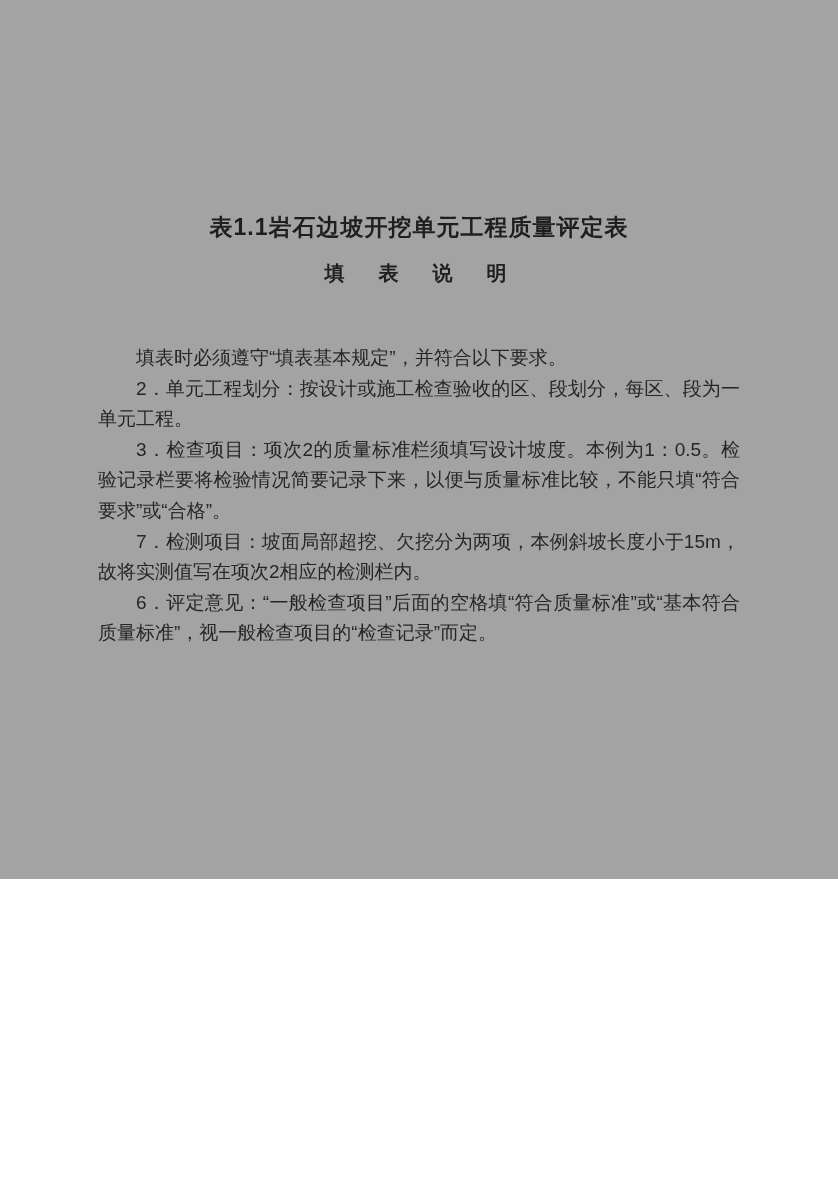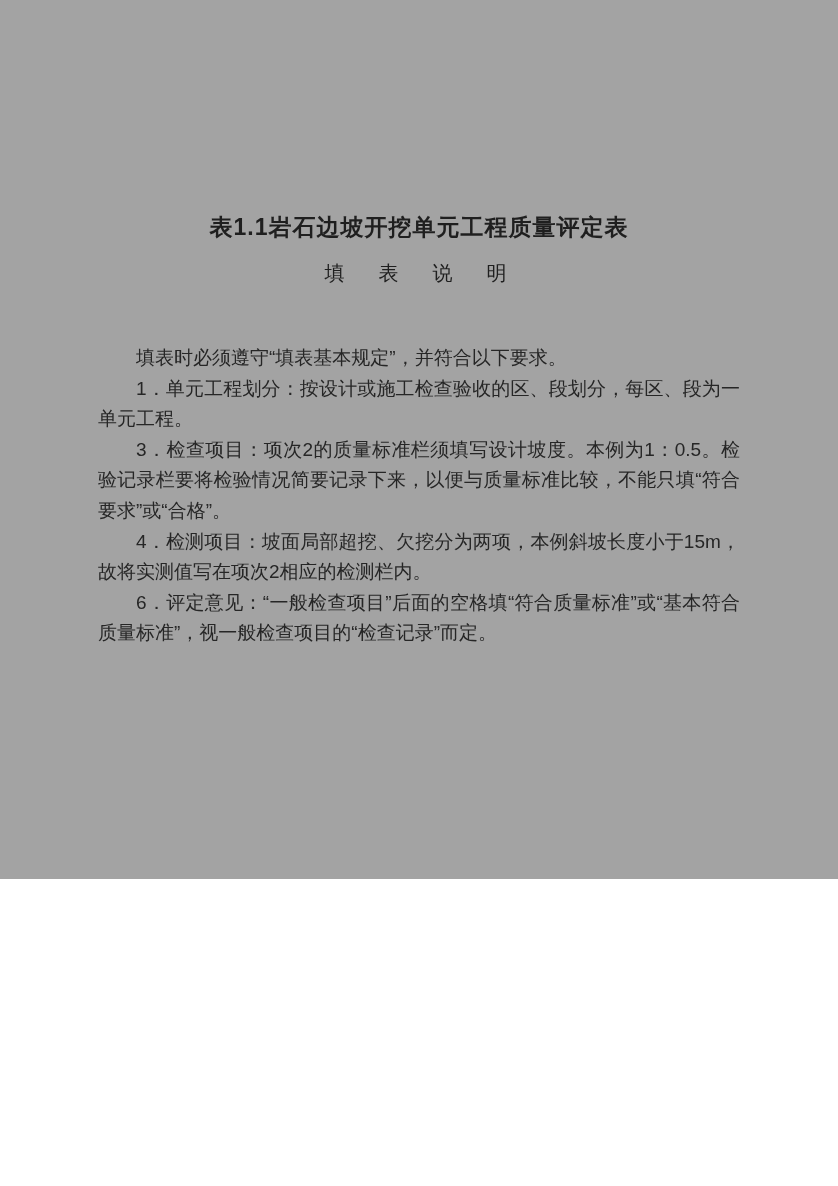--- a/index.html
+++ b/index.html
@@ -21,21 +21,21 @@
     text-align: center;
     font-size: 23px;
     font-weight: bold;
     letter-spacing: 1px;
     color: #1f1f1f;
   }
   .doc-subtitle {
     margin-top: 17px;
     text-align: center;
     font-size: 20px;
-    font-weight: normal;
+    font-weight: bold;
     letter-spacing: 7px;
     color: #1f1f1f;
   }
   .content {
     width: 642px;
     margin-left: 98px;
     margin-top: 56px;
     font-size: 19px;
     line-height: 30.6px;
     text-align: justify;
@@ -51,19 +51,19 @@
 <body>
 
 <div class="page">
 
   <div class="doc-title">表1.1岩石边坡开挖单元工程质量评定表</div>
 
   <div class="doc-subtitle">填　表　说　明</div>
 
   <div class="content">
     <p>填表时必须遵守“填表基本规定”，并符合以下要求。</p>
-    <p>1．单元工程划分：按设计或施工检查验收的区、段划分，每区、段为一单元工程。</p>
+    <p>2．单元工程划分：按设计或施工检查验收的区、段划分，每区、段为一单元工程。</p>
     <p>3．检查项目：项次2的质量标准栏须填写设计坡度。本例为1：0.5。检验记录栏要将检验情况简要记录下来，以便与质量标准比较，不能只填“符合要求”或“合格”。</p>
-    <p>4．检测项目：坡面局部超挖、欠挖分为两项，本例斜坡长度小于15m，故将实测值写在项次2相应的检测栏内。</p>
+    <p>7．检测项目：坡面局部超挖、欠挖分为两项，本例斜坡长度小于15m，故将实测值写在项次2相应的检测栏内。</p>
     <p>6．评定意见：“一般检查项目”后面的空格填“符合质量标准”或“基本符合质量标准”，视一般检查项目的“检查记录”而定。</p>
   </div>
 
 </div>
 
 </body></html>

